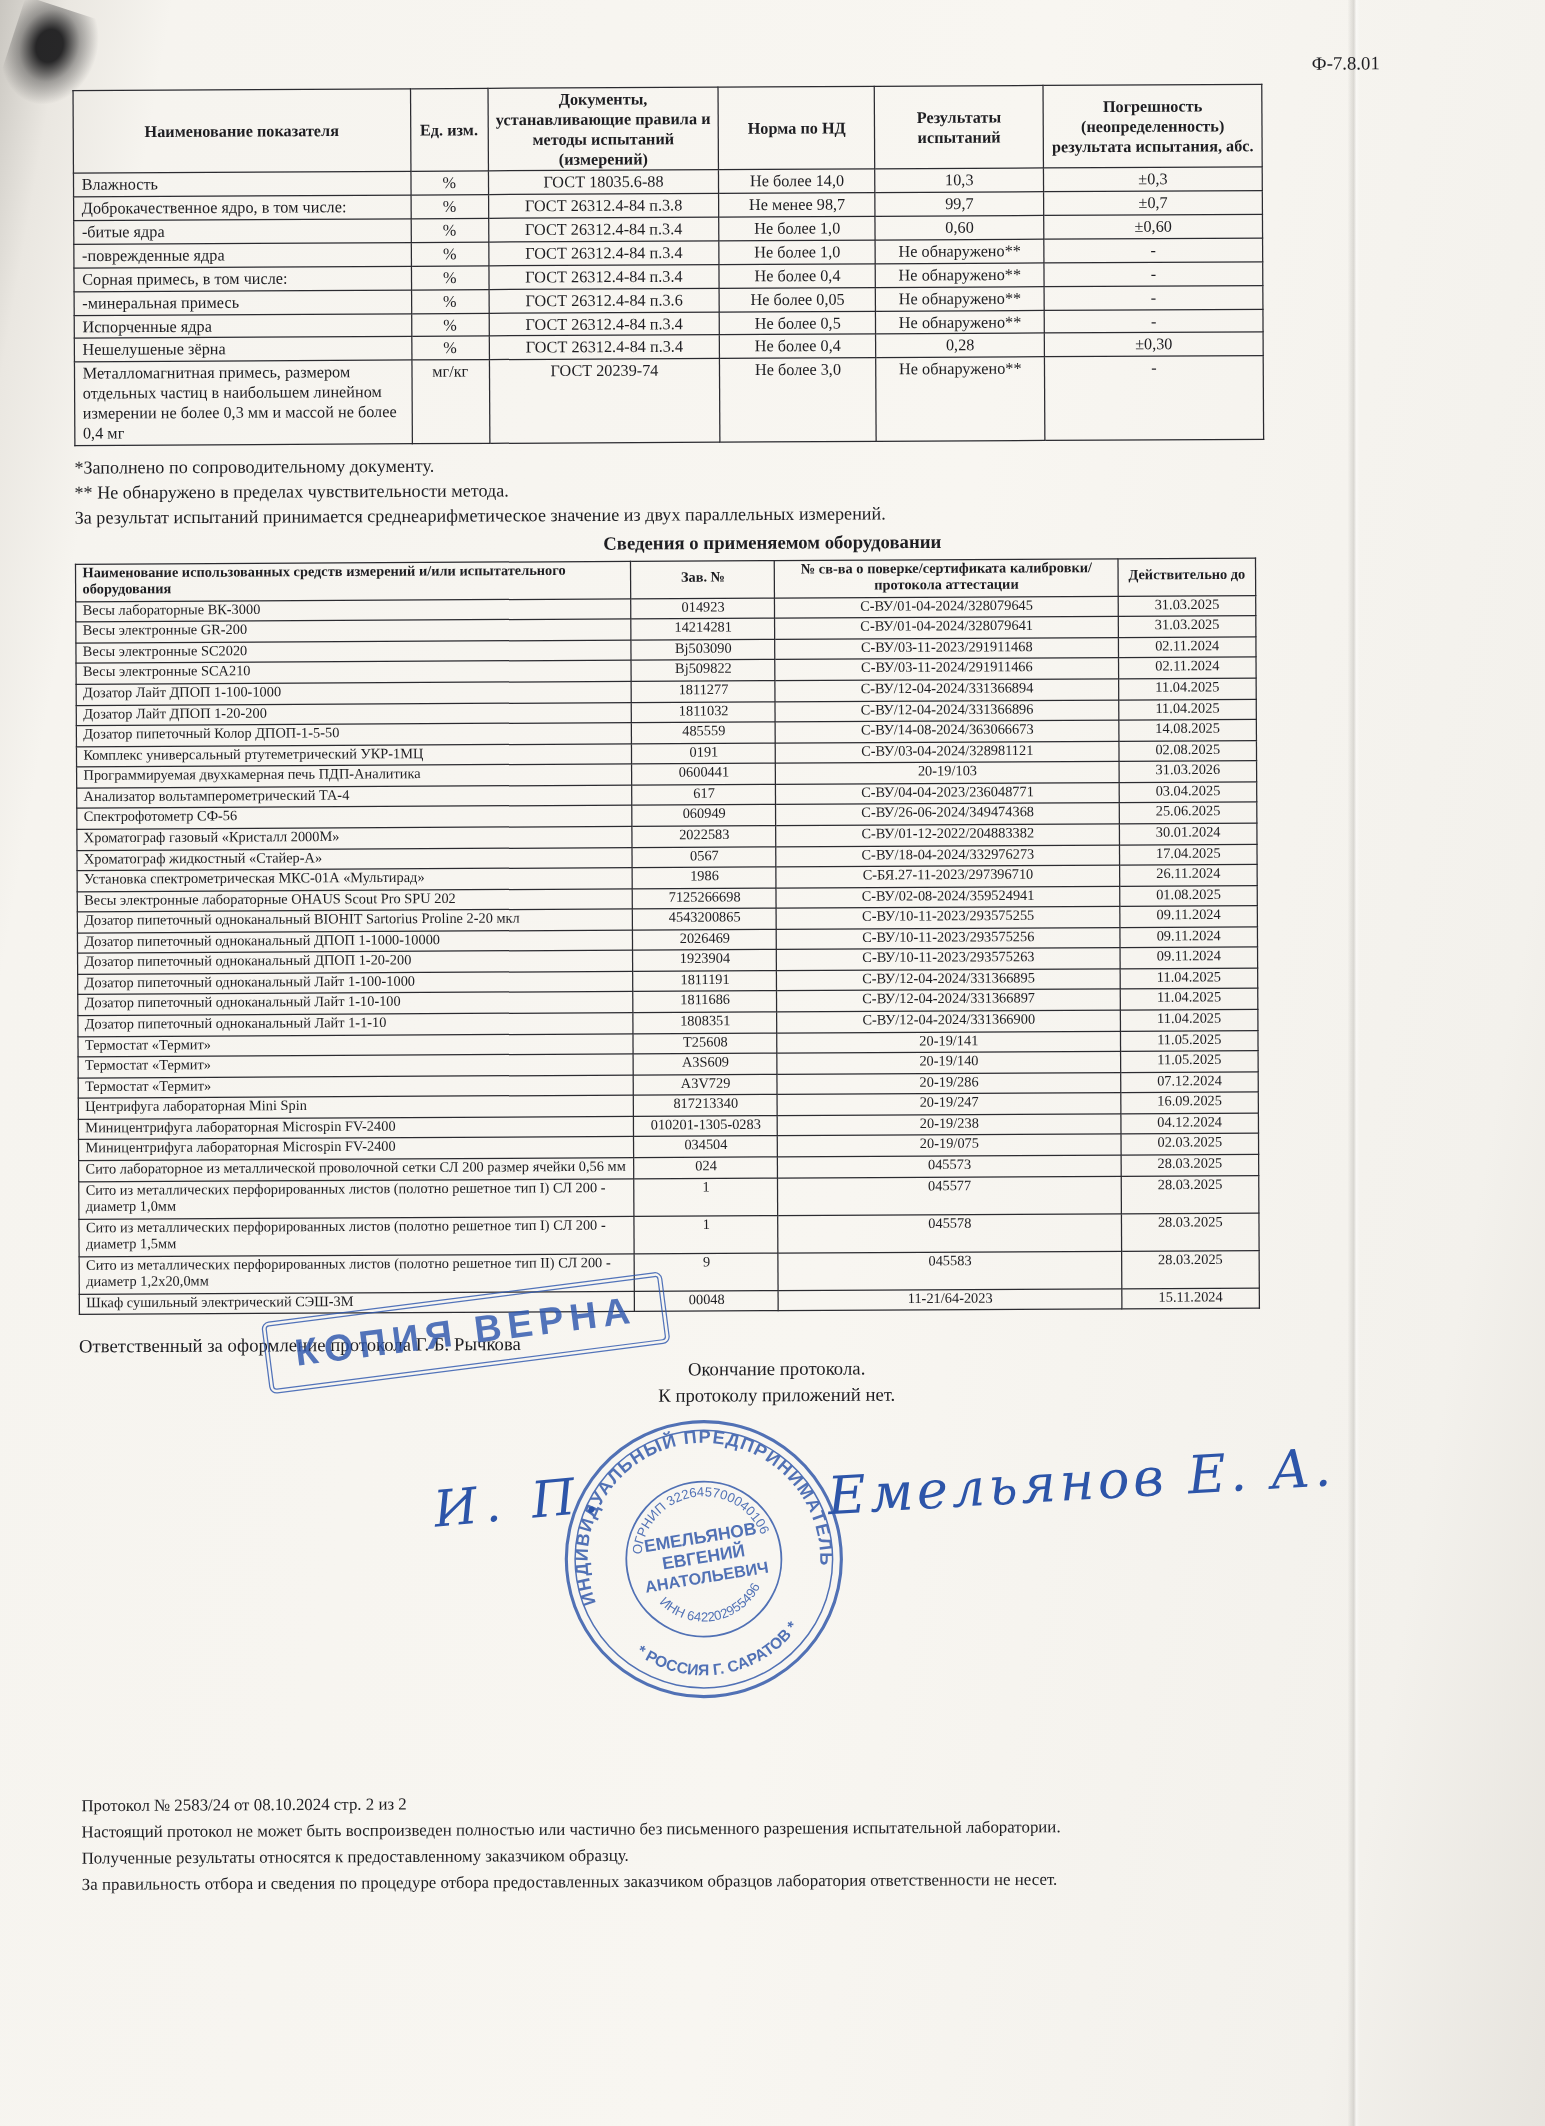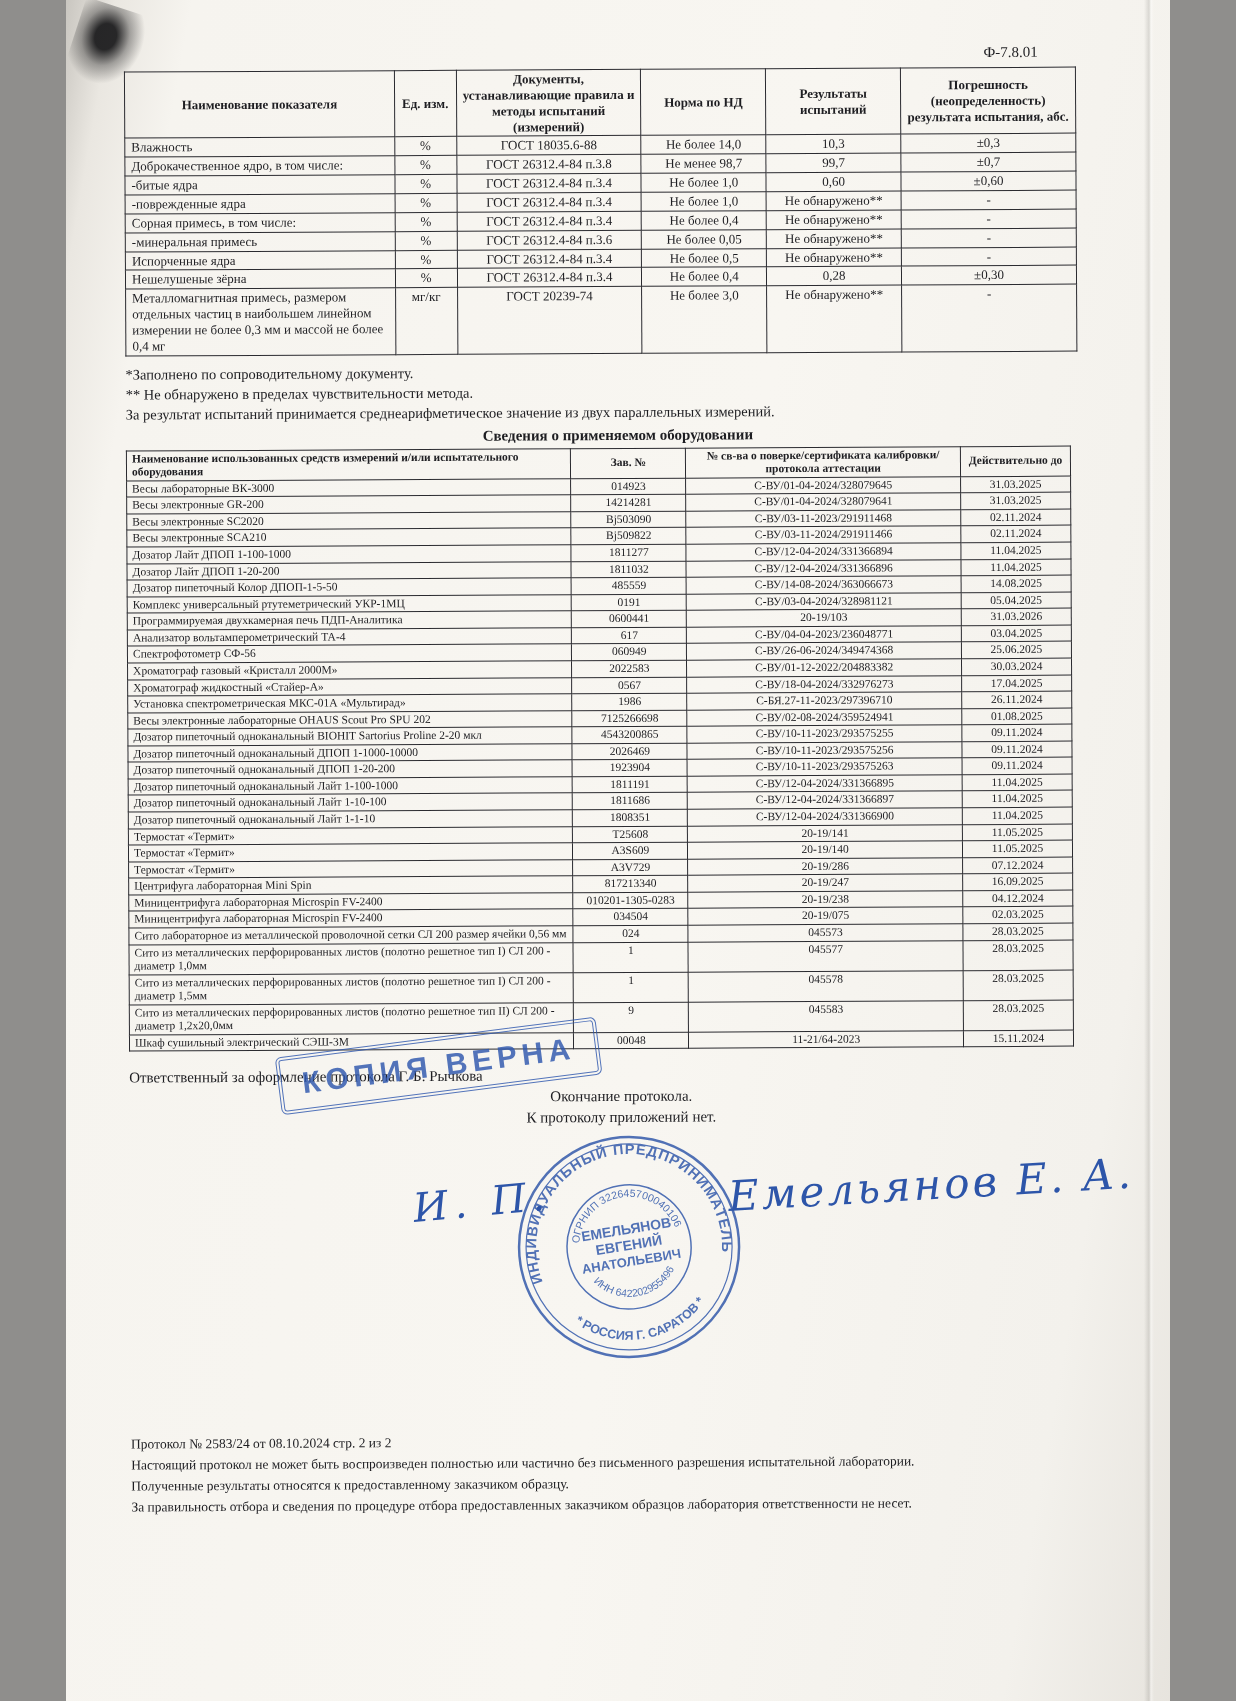--- a/index.html
+++ b/index.html
@@ -1,17 +1,17 @@
 <!DOCTYPE html>
 <html><head>
 <meta charset="utf-8">
 <style>
   html,body { margin:0; padding:0; background:#8f8e8c; }
   .page {
-    position:relative; width:1104px; height:1701px; margin:0 auto;
+    position:relative; width:1236px; height:1701px; margin:0 auto;
     background: linear-gradient(100deg, #c9c6c0 0%, #eae7e1 3.5%, #f6f4ef 9%, #f8f6f1 55%, #f3f1ec 88%, #e7e4de 100%);
     font-family:"Liberation Serif", serif; color:#1e1e22; overflow:hidden;
   }
   .content { position:absolute; inset:0; padding:46px 58px 0 62px; box-sizing:border-box; transform:rotate(-0.3deg); }
   .smudge {
     position:absolute; left:6px; top:6px; width:72px; height:84px;
     background: radial-gradient(ellipse at 42% 38%, rgba(18,18,20,.9) 0 18%, rgba(18,18,20,.35) 40%, rgba(18,18,20,0) 65%);
     transform:rotate(18deg);
   }
   .fold {
@@ -217,21 +217,21 @@
           <tr>
             <td>Дозатор пипеточный Колор ДПОП-1-5-50</td>
             <td class="c">485559</td>
             <td class="c">С-ВУ/14-08-2024/363066673</td>
             <td class="c">14.08.2025</td>
           </tr>
           <tr>
             <td>Комплекс универсальный ртутеметрический УКР-1МЦ</td>
             <td class="c">0191</td>
             <td class="c">С-ВУ/03-04-2024/328981121</td>
-            <td class="c">05.04.2025</td>
+            <td class="c">02.08.2025</td>
           </tr>
           <tr>
             <td>Программируемая двухкамерная печь ПДП-Аналитика</td>
             <td class="c">0600441</td>
             <td class="c">20-19/103</td>
             <td class="c">31.03.2026</td>
           </tr>
           <tr>
             <td>Анализатор вольтамперометрический ТА-4</td>
             <td class="c">617</td>
@@ -241,21 +241,21 @@
           <tr>
             <td>Спектрофотометр СФ-56</td>
             <td class="c">060949</td>
             <td class="c">С-ВУ/26-06-2024/349474368</td>
             <td class="c">25.06.2025</td>
           </tr>
           <tr>
             <td>Хроматограф газовый «Кристалл 2000М»</td>
             <td class="c">2022583</td>
             <td class="c">С-ВУ/01-12-2022/204883382</td>
-            <td class="c">30.03.2024</td>
+            <td class="c">30.01.2024</td>
           </tr>
           <tr>
             <td>Хроматограф жидкостный «Стайер-А»</td>
             <td class="c">0567</td>
             <td class="c">С-ВУ/18-04-2024/332976273</td>
             <td class="c">17.04.2025</td>
           </tr>
           <tr>
             <td>Установка спектрометрическая МКС-01А «Мультирад»</td>
             <td class="c">1986</td>

